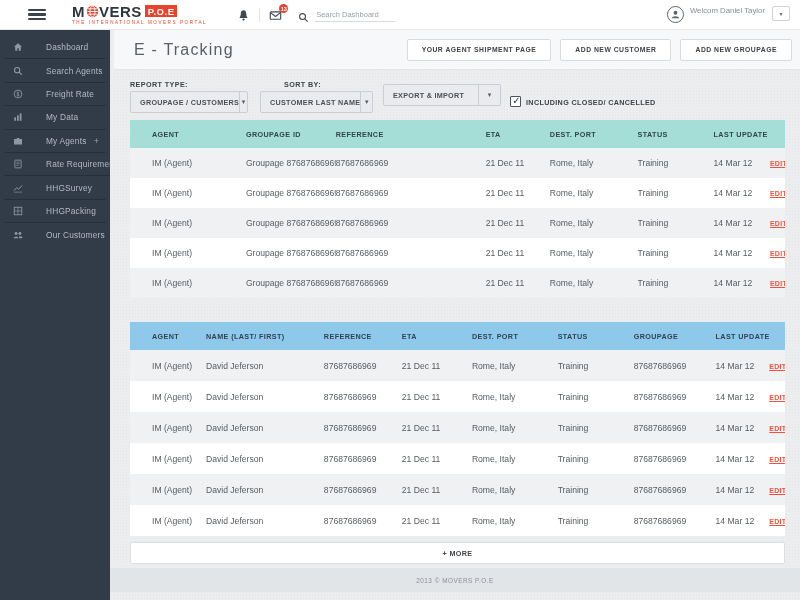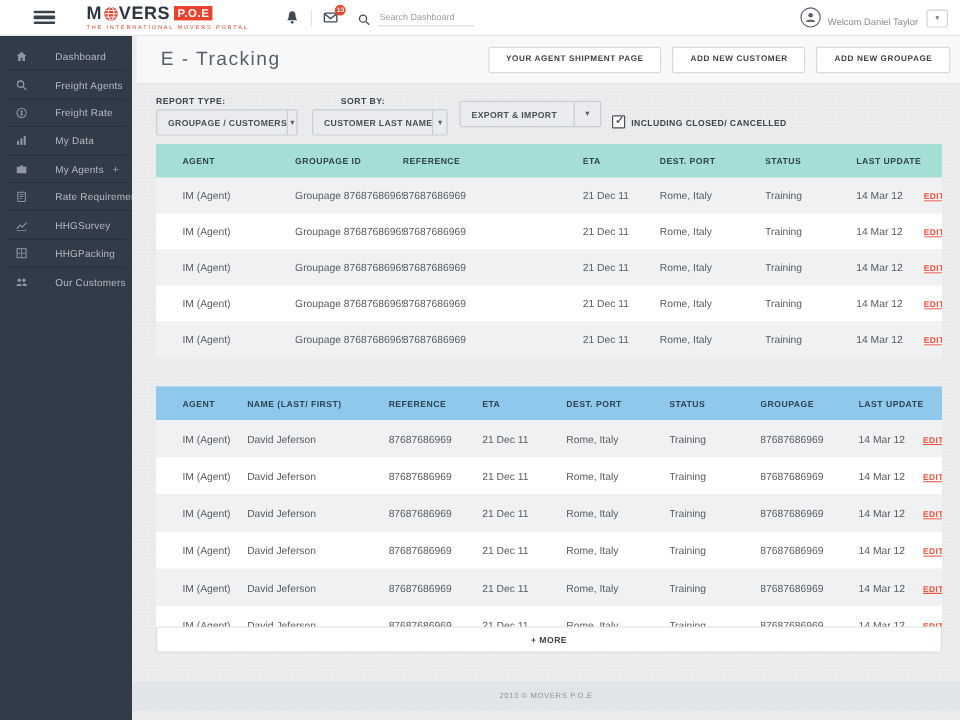--- a/index.html
+++ b/index.html
@@ -21,21 +21,21 @@
   .hdr-icons { display:flex; align-items:center; margin-left:30px; }
   .hdr-icon { width:13px; height:13px; color:#414a54; cursor:pointer; position:relative; }
   .hdr-sep { width:1px; height:14px; background:#e2e5e8; margin:0 9px; }
   .badge { position:absolute; top:-4px; right:-6px; min-width:9px; height:9px; background:#e8432d; color:#fff;
     font-size:5.5px; font-weight:bold; border-radius:5px; display:flex; align-items:center; justify-content:center; padding:0 1px; }
   .search-wrap { display:flex; align-items:flex-end; margin-left:16px; }
   .search-wrap .hdr-icon { width:11px; height:11px; margin-bottom:2px; }
   #search-input { border:0; outline:0; border-bottom:1px solid #d8dbde; width:80px; margin-left:6px;
     font-size:7.5px; color:#555a60; padding:2px 1px; background:transparent; font-family:inherit; }
   #search-input::placeholder { color:#9aa0a6; }
-  .hdr-right { margin-left:auto; margin-right:10px; display:flex; align-items:flex-end; }
+  .hdr-right { margin-left:auto; margin-right:10px; display:flex; align-items:flex-start; }
   .avatar { width:17px; height:17px; border-radius:50%; border:1.4px solid #5b636d; color:#5b636d;
     display:flex; align-items:center; justify-content:center; }
   .avatar svg { width:11px; height:11px; }
   .welcome { font-size:7.8px; color:#878d94; margin:0 7px 0 6px; }
   .user-chevron { width:18px; height:15px; border:1px solid #cfd3d7; border-radius:2px; background:#fff;
     font-size:6px; color:#6b7177; display:flex; align-items:center; justify-content:center; cursor:pointer; }
 
   
   #sidebar { position:absolute; top:30px; left:0; width:110px; height:570px; background:#323c49; }
   .side-list { list-style:none; padding-top:6px; }
@@ -85,21 +85,21 @@
   .tdata { height:30px; }
   .t2 .tdata { height:31px; }
   .tdata.odd  { background:#eff1f3; }
   .tdata.even { background:#ffffff; }
   .cell { font-size:8.6px; color:#575c61; white-space:nowrap; overflow:hidden; }
   .cell:first-child { padding-left:22px; }
   .cell-edit { text-align:right; padding-right:10px; }
   .edit-link { font-size:7px; font-weight:bold; color:#f4503a; text-decoration:underline; letter-spacing:.3px; cursor:pointer; }
 
   
-  #more-bar { position:absolute; left:20px; top:492px; width:655px; height:22px; background:#ffffff;
+  #more-bar { position:absolute; left:20px; top:512px; width:655px; height:22px; background:#ffffff;
     border:1px solid #dcdfe2; border-radius:2px; display:flex; align-items:center; justify-content:center;
     font-size:7.2px; font-weight:bold; color:#3e444a; letter-spacing:.4px; cursor:pointer; }
   #footer { position:absolute; left:0; top:538px; width:690px; height:24px; background:#e2e5e8;
     display:flex; align-items:center; justify-content:center; font-size:6.4px; color:#8a9097; letter-spacing:.5px; }
 </style>
 </head>
 <body>
 
 <div id="app">
 
@@ -174,21 +174,21 @@
           </div>
         </li>
         <li class="side-item">
           <div class="side-pill">
             <span class="side-icon">
               <svg viewBox="0 0 16 16" fill="none" stroke="currentColor" stroke-width="1.7">
                 <circle cx="6.6" cy="6.6" r="4.2"></circle>
                 <path d="M9.9 9.9 14 14"></path>
               </svg>
             </span>
-            <span class="side-label">Freight Agents</span>
+            <span class="side-label">Search Agents</span>
           </div>
         </li>
         <li class="side-item">
           <div class="side-pill">
             <span class="side-icon">
               <svg viewBox="0 0 16 16" fill="none" stroke="currentColor" stroke-width="1.4">
                 <circle cx="8" cy="8" r="6.2"></circle>
                 <path d="M8 4.2v7.6M6 10.4c.6.9 3.4 1 3.6-.6.2-1.7-3.3-1.3-3.2-3 .1-1.5 2.6-1.5 3.3-.5" stroke-width="1.1"></path>
               </svg>
             </span>

